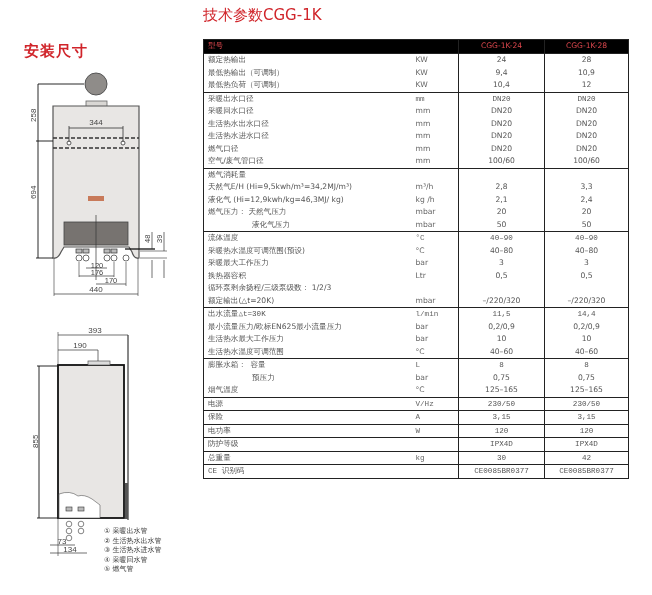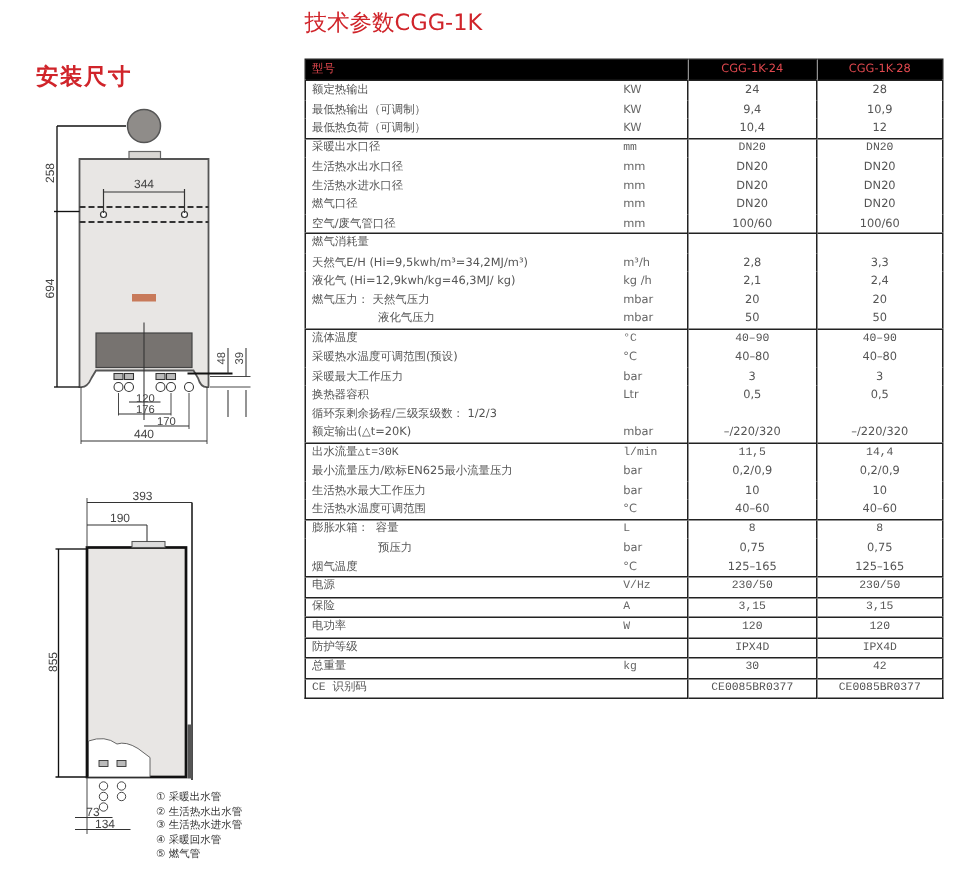--- a/index.html
+++ b/index.html
@@ -182,20 +182,26 @@
         <td class="v">12</td>
       </tr>
 
   <tr class="gs">
         <td>采暖出水口径</td>
         <td class="u">mm</td>
         <td class="v">DN20</td>
         <td class="v">DN20</td>
       </tr>
   <tr>
+        <td>采暖回水口径</td>
+        <td class="u">mm</td>
+        <td class="v">DN20</td>
+        <td class="v">DN20</td>
+      </tr>
+  <tr>
         <td>生活热水出水口径</td>
         <td class="u">mm</td>
         <td class="v">DN20</td>
         <td class="v">DN20</td>
       </tr>
   <tr>
         <td>生活热水进水口径</td>
         <td class="u">mm</td>
         <td class="v">DN20</td>
         <td class="v">DN20</td>

